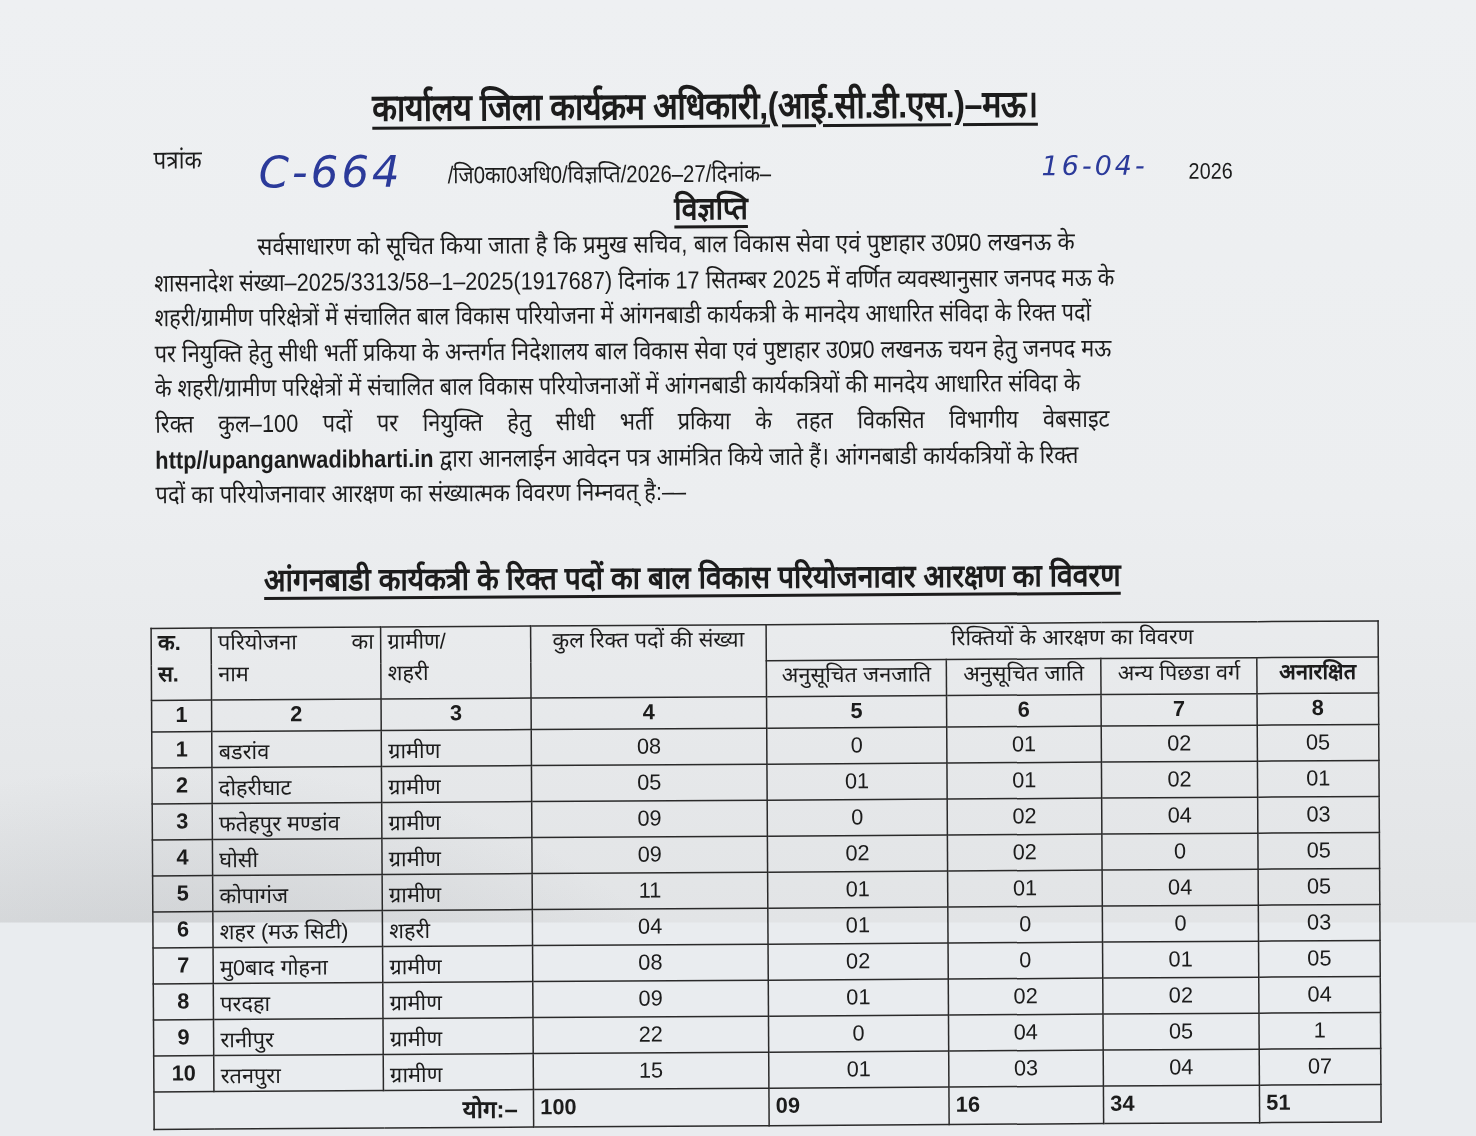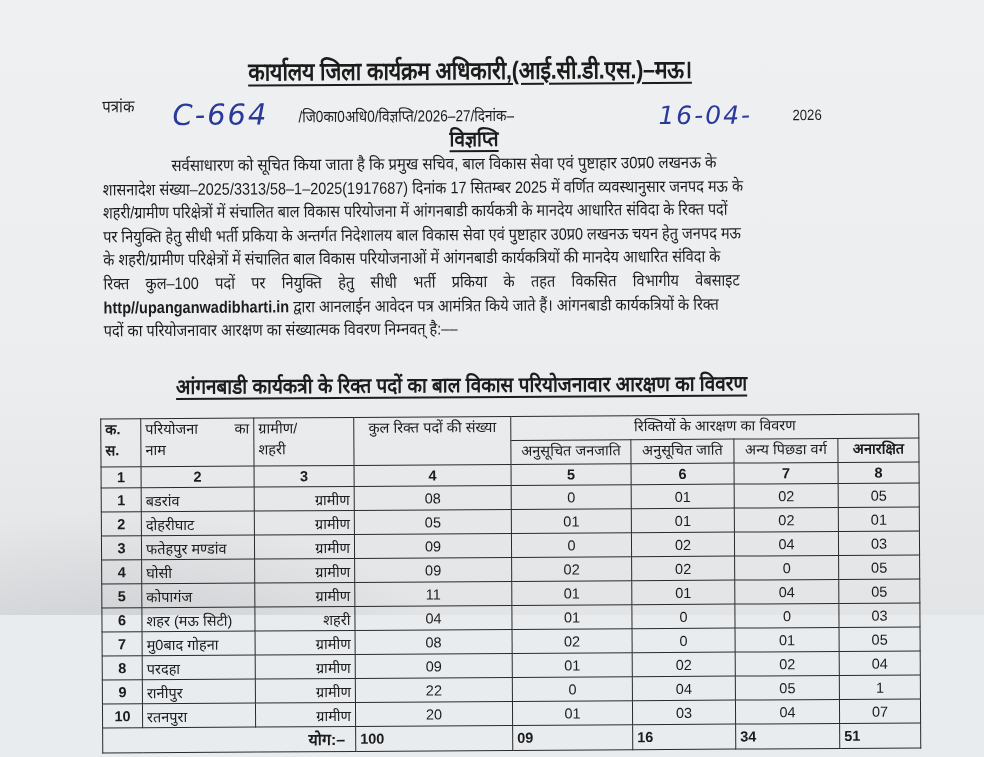--- a/index.html
+++ b/index.html
@@ -34,22 +34,22 @@
   .ref-handwritten {
     position: absolute; left: 70px; top: 4px;
     font-family: "DejaVu Sans", sans-serif; font-size: 29px;
     color: #2b3a9a; font-style: italic; letter-spacing: 2px;
   }
   .ref-middle {
     position: absolute; left: 196px; top: 12px; font-size: 16px; white-space: nowrap;
     transform: scaleX(0.85); transform-origin: left top;
   }
   .date-handwritten {
-    position: absolute; left: 556px; top: 10px;
-    font-family: "DejaVu Sans", sans-serif; font-size: 25px;
+    position: absolute; left: 592px; top: 10px;
+    font-family: "DejaVu Sans", sans-serif; font-size: 18px;
     color: #2b3a9a; font-style: italic; letter-spacing: 2px;
   }
   .date-year { position: absolute; left: 690px; top: 16px; font-size: 15px; transform: scaleX(0.88); transform-origin: left top; }
   .notice-heading {
     position: absolute; left: 451px; top: 124px;
     font-size: 21px; font-weight: bold;
     text-decoration: underline; text-underline-offset: 4px;
     transform: scaleX(0.9); transform-origin: left top;
   }
   .body-text {
@@ -80,21 +80,21 @@
     font-weight: normal;
     overflow: hidden;
     white-space: nowrap;
   }
   table.vac th { font-weight: bold; text-align: left; vertical-align: top; line-height: 21px; }
   table.vac th.c { text-align: center; }
   table.vac .idx td { font-weight: bold; text-align: center; height: 20px; }
   table.vac td.num { text-align: center; }
   table.vac td.sno { font-weight: bold; text-align: center; }
   table.vac td.name { text-align: left; }
-  table.vac td.type { text-align: right; }
+  table.vac td.type { text-align: left; }
   table.vac tr.total td { font-weight: bold; text-align: left; height: 24px; }
   table.vac tr.total td.label { text-align: right; padding-right: 10px; font-size: 16px; }
   .hdr-split { display: flex; justify-content: space-between; }
 </style>
 </head>
 <body>
 
 <div class="page">
  <div class="sheet">
 
@@ -260,21 +260,21 @@
         <td class="num">22</td>
         <td class="num">0</td>
         <td class="num">04</td>
         <td class="num">05</td>
         <td class="num">1</td>
       </tr>
       <tr>
         <td class="sno">10</td>
         <td class="name">रतनपुरा</td>
         <td class="type">ग्रामीण</td>
-        <td class="num">20</td>
+        <td class="num">15</td>
         <td class="num">01</td>
         <td class="num">03</td>
         <td class="num">04</td>
         <td class="num">07</td>
       </tr>
 
       <tr class="total">
         <td colspan="3" class="label">योग:–</td>
         <td>100</td>
         <td>09</td>

